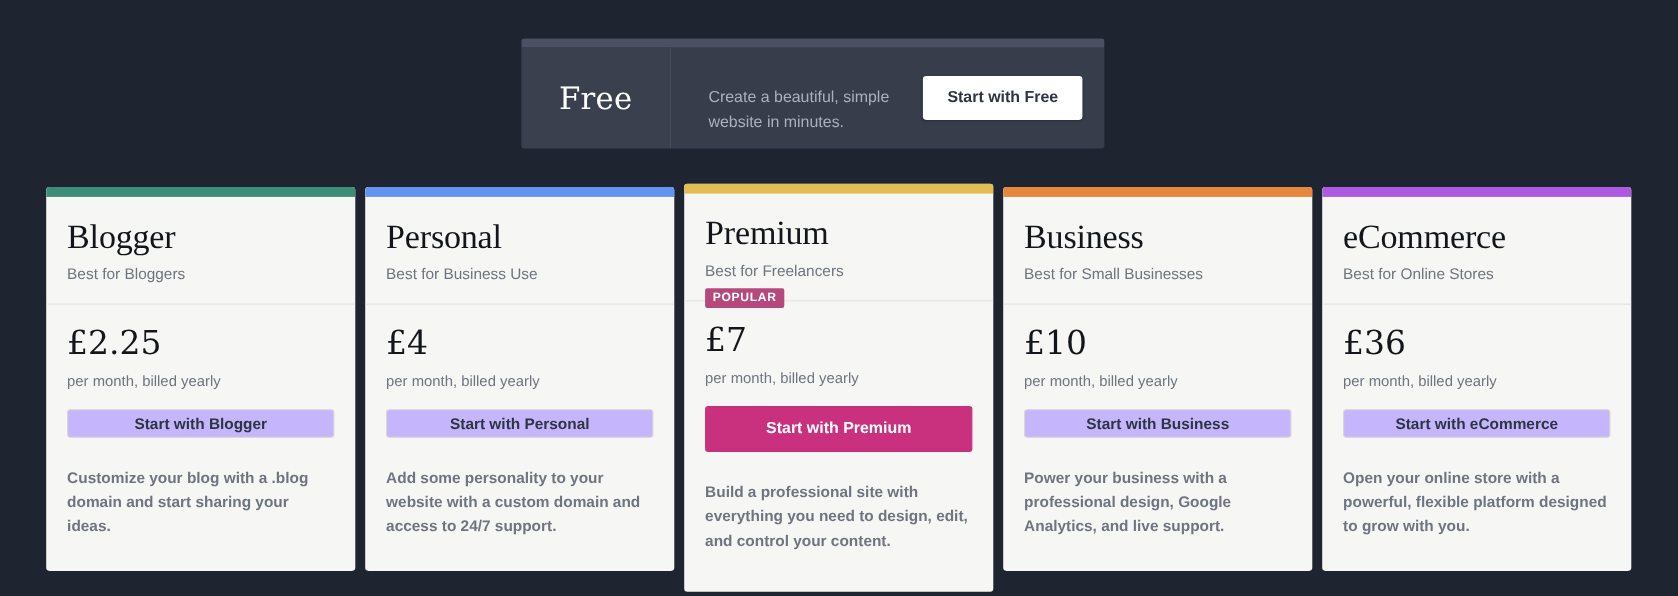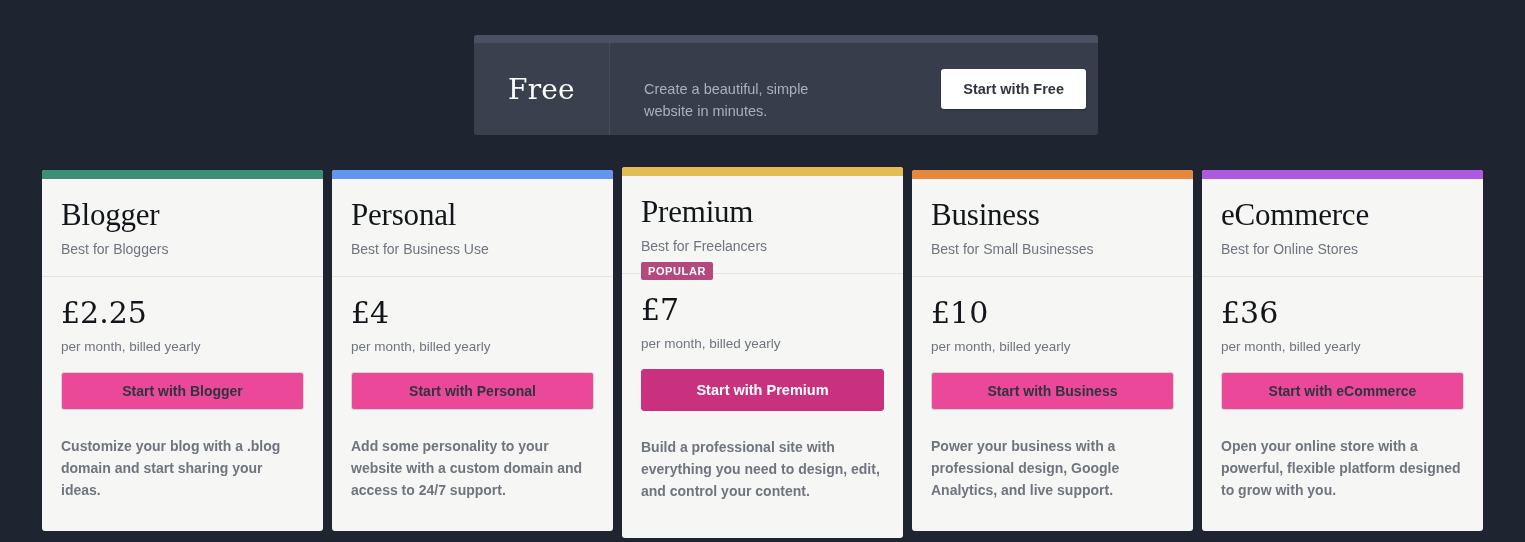--- a/index.html
+++ b/index.html
@@ -17,21 +17,21 @@
     width: 1525px;
     height: 542px;
     background: #1e2430;
   }
 
   
   .free-banner {
     position: absolute;
     left: 474px;
     top: 35px;
-    width: 624px;
+    width: 530px;
     height: 100px;
     border-radius: 3px;
     overflow: hidden;
     background: #373d4b;
     display: flex;
     flex-direction: column;
   }
   .free-topbar {
     height: 8px;
     width: 100%;
@@ -67,21 +67,21 @@
   .free-desc {
     font-size: 14.5px;
     line-height: 1.5;
     color: #aab0bc;
     max-width: 200px;
     margin-top: 24px;
   }
   .free-cta-cell {
     display: flex;
     align-items: center;
-    padding-right: 12px;
+    padding-right: 20px;
     justify-content: center;
   }
   .btn-free {
     background: #ffffff;
     color: #2e3440;
     border: none;
     border-radius: 3px;
     font-family: "Liberation Sans", sans-serif;
     font-size: 14.5px;
     font-weight: bold;
@@ -183,28 +183,28 @@
     color: #6f757f;
   }
 
   .card-cta {
     padding: 0 19px;
     margin-top: 18px;
   }
   .btn-plan {
     display: block;
     width: 100%;
-    background: #ec4899;
+    background: #c4b5fd;
     border: 1px solid #d5d5d1;
     border-radius: 3px;
     font-family: "Liberation Sans", sans-serif;
     font-size: 14px;
     font-weight: bold;
     color: #2e3440;
-    padding: 10px 6px;
+    padding: 4px 6px;
     cursor: pointer;
     text-align: center;
   }
   .btn-plan.primary {
     background: #c9307e;
     border-color: #c9307e;
     color: #ffffff;
     padding: 12px 6px;
     font-size: 14.5px;
   }

